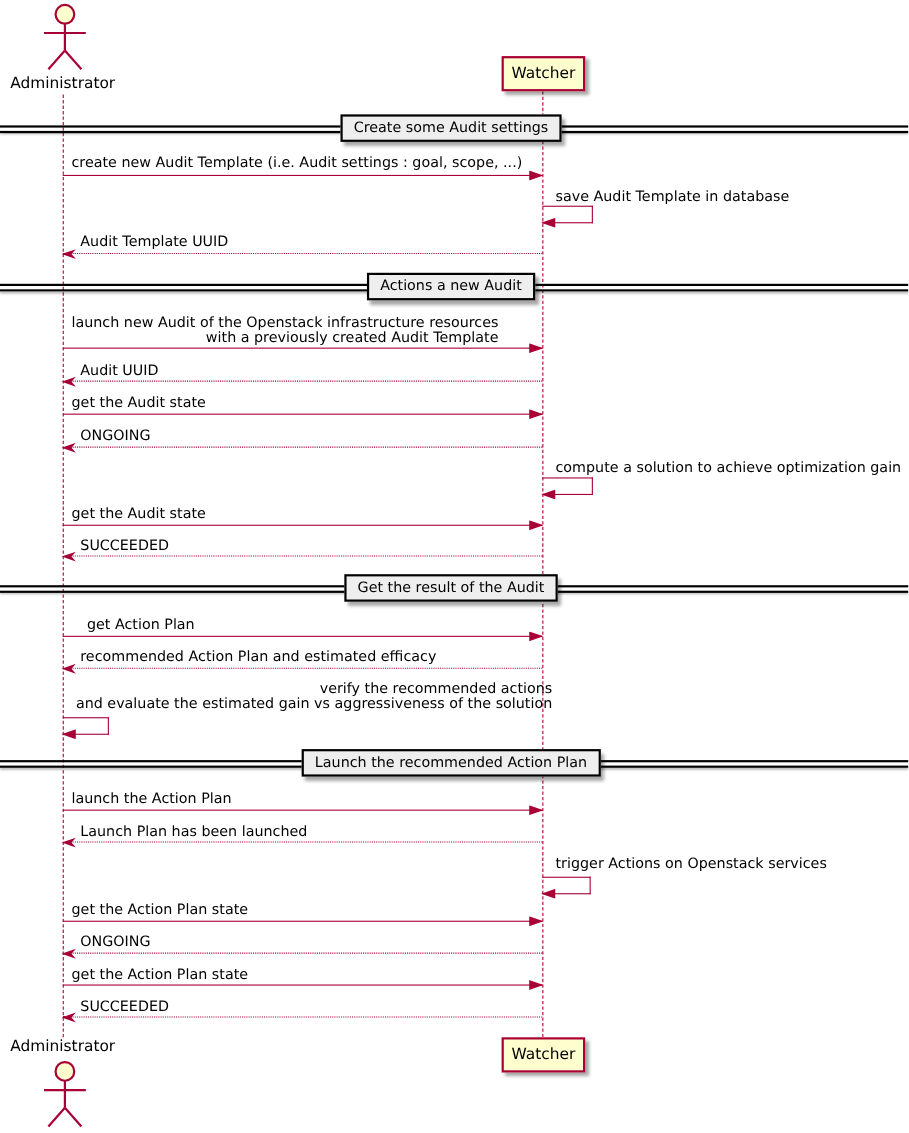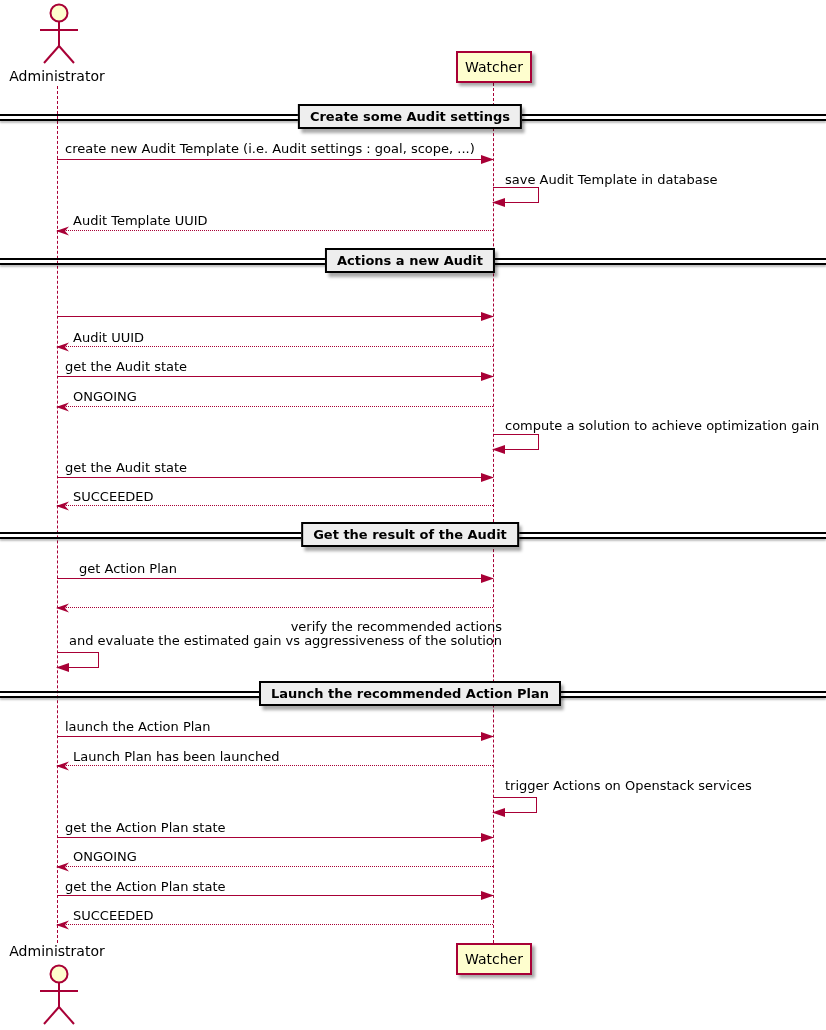--- a/index.html
+++ b/index.html
@@ -22,21 +22,21 @@
   .actor-label{position:absolute;width:120px;text-align:center;font-size:14px;}
   
   .divider-line{
     position:absolute;left:0;width:826px;height:3px;
     border-top:2px solid #000;border-bottom:2px solid #000;
     box-shadow:0 2px 2px rgba(0,0,0,0.25);
   }
   .divider-label{
     position:absolute;left:410px;transform:translateX(-50%);
     background:#EEEEEE;border:2px solid #000;padding:3px 10px;
-    font-weight:bold;white-space:nowrap;z-index:2;
+    font-weight:normal;white-space:nowrap;z-index:2;
     box-shadow:3px 4px 3px rgba(0,0,0,0.35);
   }
   
   .msg-text{position:absolute;white-space:pre-line;line-height:14px;text-align:right;}
   .arrow{position:absolute;height:0;}
   .arrow.solid{border-top:1px solid #A80036;}
   .arrow.return{border-top:1px dotted #A80036;}
   .head{position:absolute;}
   .head-right{right:-1px;top:-5px;}
   .head-left{left:-1px;top:-5px;}
@@ -87,20 +87,22 @@
   <div class="msg-text" style="left:73px;top:214px">Audit Template UUID</div>
   <div class="arrow return" style="left:57px;top:230px;width:436px">
     <svg class="head head-left" width="13" height="10">
         <polygon points="13,0.5 0,5 13,9.5 9,5" fill="#A80036"></polygon>
       </svg>
   </div>
 
   <div class="divider-line" style="top:258px"></div>
   <div class="divider-label" style="top:248px">Actions a new Audit</div>
 
+  <div class="msg-text" style="left:65px;top:287px">launch new Audit of the Openstack infrastructure resources
+with a previously created Audit Template</div>
   <div class="arrow solid" style="left:57px;top:316px;width:436px">
     <svg class="head head-right" width="13" height="9">
         <polygon points="0,0 13,4.5 0,9" fill="#A80036"></polygon>
       </svg>
   </div>
 
   <div class="msg-text" style="left:73px;top:331px">Audit UUID</div>
   <div class="arrow return" style="left:57px;top:346px;width:436px">
     <svg class="head head-left" width="13" height="10">
         <polygon points="13,0.5 0,5 13,9.5 9,5" fill="#A80036"></polygon>
@@ -145,20 +147,21 @@
   <div class="divider-line" style="top:532px"></div>
   <div class="divider-label" style="top:522px">Get the result of the Audit</div>
 
   <div class="msg-text" style="left:79px;top:562px">get Action Plan</div>
   <div class="arrow solid" style="left:57px;top:578px;width:436px">
     <svg class="head head-right" width="13" height="9">
         <polygon points="0,0 13,4.5 0,9" fill="#A80036"></polygon>
       </svg>
   </div>
 
+  <div class="msg-text" style="left:73px;top:591px">recommended Action Plan and estimated efficacy</div>
   <div class="arrow return" style="left:57px;top:607px;width:436px">
     <svg class="head head-left" width="13" height="10">
         <polygon points="13,0.5 0,5 13,9.5 9,5" fill="#A80036"></polygon>
       </svg>
   </div>
 
   <div class="msg-text" style="left:69px;top:620px">verify the recommended actions
 and evaluate the estimated gain vs aggressiveness of the solution</div>
   <div class="self-loop" style="left:57px;top:652px;width:41px">
     <svg class="head head-left" width="13" height="9">

